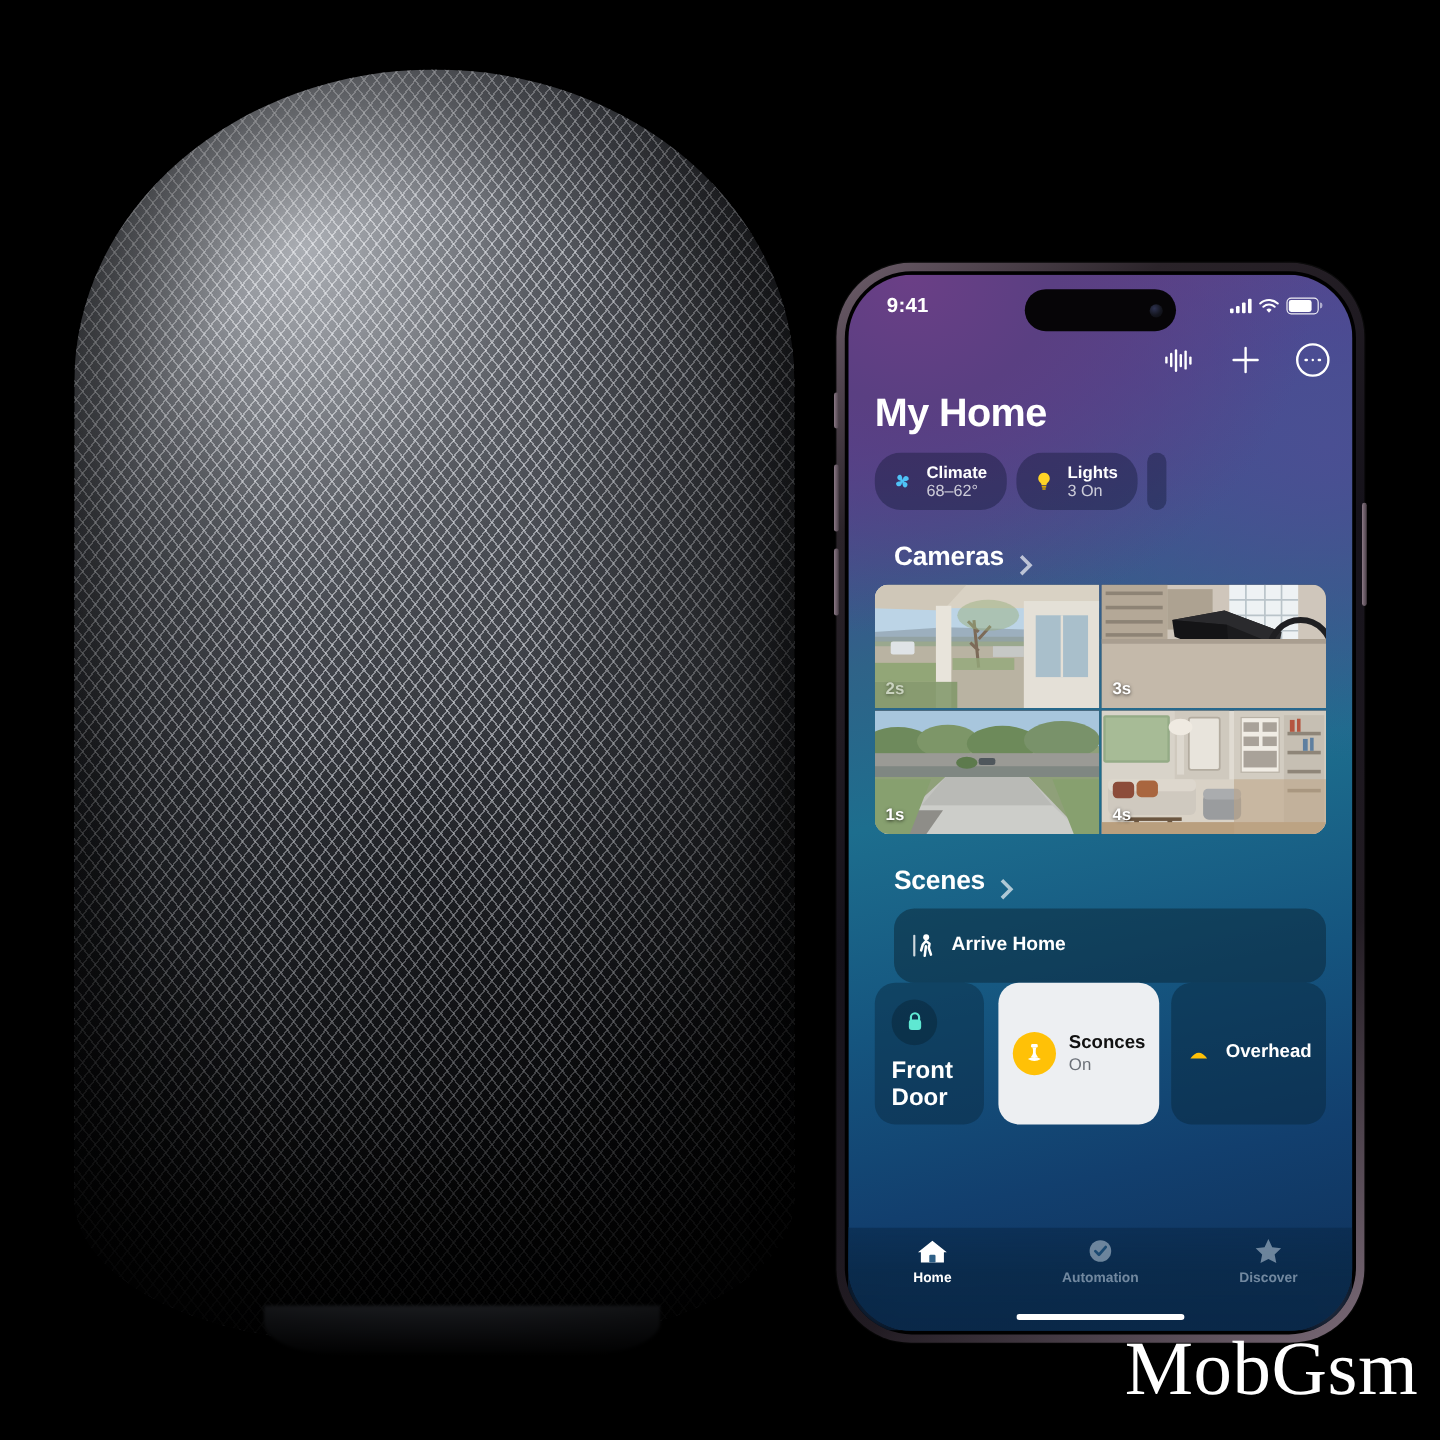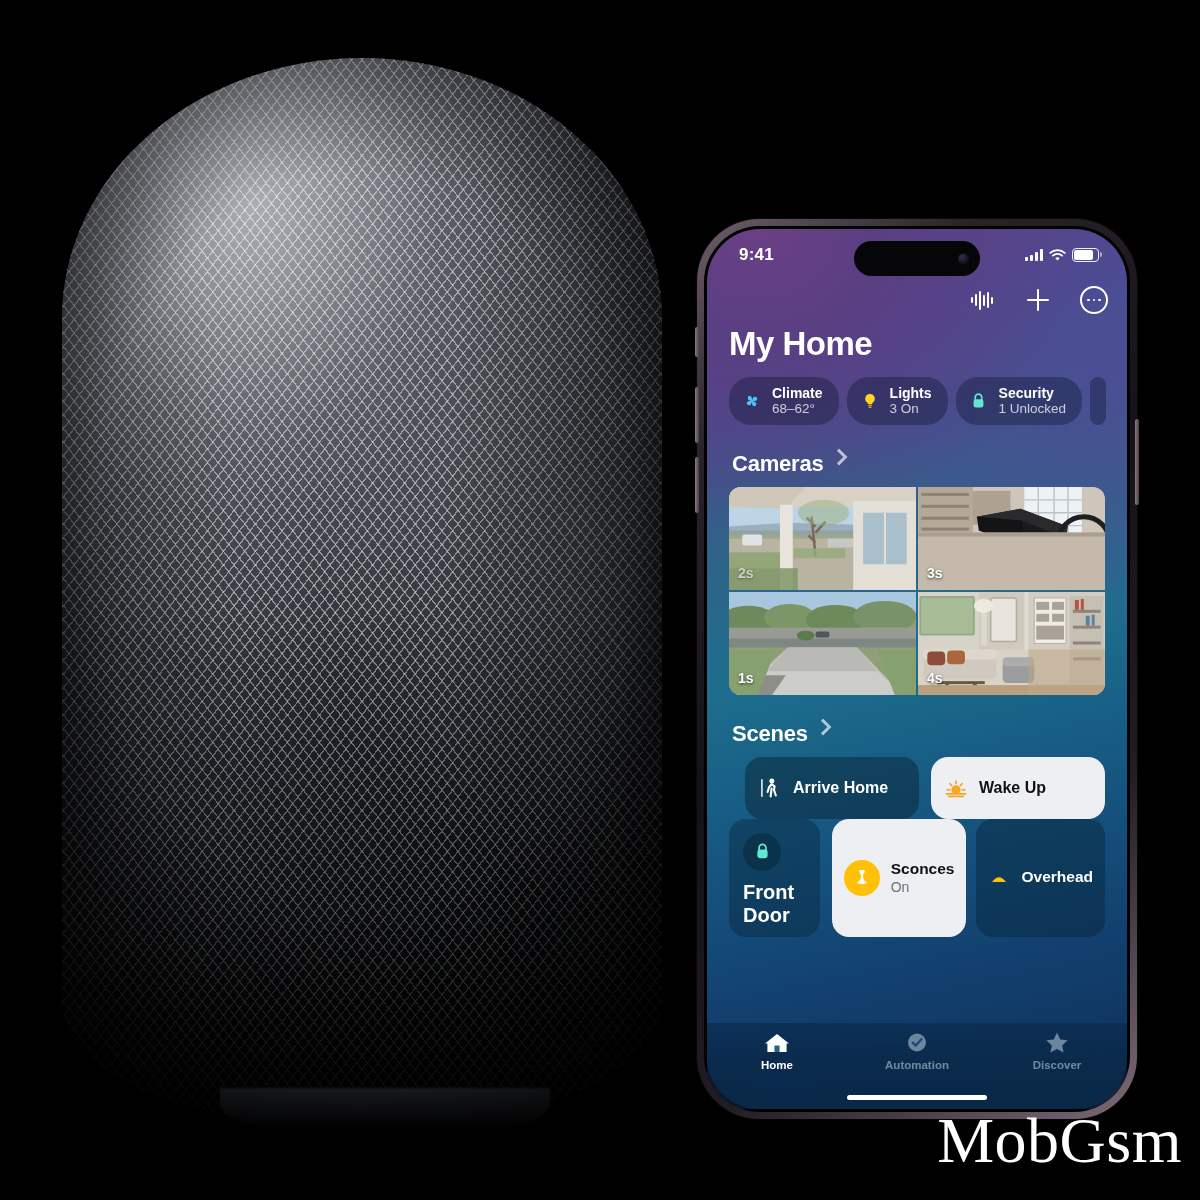--- a/index.html
+++ b/index.html
@@ -106,21 +106,21 @@
   .h1{font-size:33px;font-weight:700;letter-spacing:-.5px;padding:0 22px;margin:0 0 14px;}
 
   .pills{display:flex;gap:8px;padding:0 0 0 22px;overflow:hidden;}
   .pill{display:flex;align-items:center;gap:9px;background:rgba(10,18,40,.35);border-radius:22px;padding:8px 16px 8px 12px;flex:0 0 auto;}
   .pill .ptext{line-height:1.15;}
   .pill .pt1{font-size:14px;font-weight:700;}
   .pill .pt2{font-size:13.5px;color:rgba(255,255,255,.75);}
   .pill.cut{width:16px;padding:8px 0;overflow:hidden;}
   .ic{width:22px;height:22px;flex:0 0 auto;display:flex;align-items:center;justify-content:center;}
 
-  .sechead{display:flex;align-items:flex-start;gap:9px;padding:0 22px;margin:26px 3px 10px;}
+  .sechead{display:flex;align-items:flex-end;gap:9px;padding:0 22px;margin:26px 16px 10px;}
   .sechead .st{font-size:22px;font-weight:700;letter-spacing:-.2px;}
   .chev{width:9px;height:9px;border-right:3px solid rgba(255,255,255,.65);border-top:3px solid rgba(255,255,255,.65);transform:rotate(45deg);}
 
   .cams{margin:0 22px;border-radius:12px;overflow:hidden;display:grid;grid-template-columns:1fr 1fr;grid-template-rows:103px 103px;gap:2px;}
   .cam{position:relative;overflow:hidden;background:#4a5560;}
   .cam .ts{position:absolute;left:9px;bottom:9px;font-size:14px;font-weight:600;color:#fff;text-shadow:0 1px 3px rgba(0,0,0,.7);}
   .cam.c2 .ts,.cam.c4 .ts{left:9px;}
 
   .row2{display:flex;gap:12px;padding:0 22px;margin-left:16px;}
   .card{flex:1;border-radius:17px;padding:13px 14px;box-sizing:border-box;display:flex;align-items:center;gap:12px;min-height:62px;}
@@ -252,32 +252,20 @@
                   <rect x="8.8" y="15.4" width="4.4" height="1.5" rx=".7" fill="#d9a800"></rect>
                   <rect x="9.3" y="17.4" width="3.4" height="1.4" rx=".7" fill="#d9a800"></rect>
                 </svg>
               </span>
               <span class="ptext">
                 <span class="pt1" style="display:block">Lights</span>
                 <span class="pt2" style="display:block">3 On</span>
               </span>
             </div>
 
-            <div class="pill">
-              <span class="ic">
-                <svg width="19" height="20" viewBox="0 0 20 22">
-                  <path d="M6.4 9V7.1a3.6 3.6 0 0 1 7.2 0V9" stroke="#5fe8d2" stroke-width="1.9" fill="none" stroke-linecap="round"></path>
-                  <rect x="4.6" y="9" width="10.8" height="9.2" rx="2.6" fill="#5fe8d2"></rect>
-                </svg>
-              </span>
-              <span class="ptext">
-                <span class="pt1" style="display:block">Security</span>
-                <span class="pt2" style="display:block">1 Unlocked</span>
-              </span>
-            </div>
             <div class="pill cut"></div>
           </div>
 
           <div class="sechead">
             <span class="st">Cameras</span>
             <span class="chev"></span>
           </div>
 
           <div class="cams">
             <div class="cam c1">
@@ -413,32 +401,20 @@
             <div class="card dark">
               <span class="ic">
                 <svg width="22" height="24" viewBox="0 0 22 24">
                   <rect x="2" y="3" width="1.8" height="18" rx=".8" fill="#fff" opacity=".8"></rect>
                   <circle cx="12.8" cy="5" r="2.5" fill="#fff"></circle>
                   <path d="M12.6 8.2 L15.6 10.4 L15 14 L16.8 19.5 M12.6 8.2 L10 11.2 L8.6 16 M12.6 12.6 L11.6 20.5" stroke="#fff" stroke-width="2.1" fill="none" stroke-linecap="round" stroke-linejoin="round"></path>
                 </svg>
               </span>
               <span class="lbl">Arrive Home</span>
             </div>
-            <div class="card light">
-              <span class="ic">
-                <svg width="24" height="22" viewBox="0 0 24 22">
-                  <circle cx="12" cy="13" r="5" fill="#f5a623"></circle>
-                  <g stroke="#f5a623" stroke-width="1.8" stroke-linecap="round">
-                    <path d="M12 3.5v2.6M5.3 6.3l1.9 1.9M18.7 6.3l-1.9 1.9M2.5 13h2.6M18.9 13h2.6"></path>
-                  </g>
-                  <path d="M1.5 17.4h21M4 20.2h16" stroke="#f5a623" stroke-width="1.8" stroke-linecap="round"></path>
-                </svg>
-              </span>
-              <span class="lbl">Wake Up</span>
-            </div>
           </div>
 
 
           <div class="entryrow">
             <div class="tall">
               <span class="circ">
                 <svg width="19" height="21" viewBox="0 0 20 22">
                   <path d="M6.4 9V7.1a3.6 3.6 0 0 1 7.2 0V9" stroke="#5fe8d2" stroke-width="1.9" fill="none" stroke-linecap="round"></path>
                   <rect x="4.6" y="9" width="10.8" height="9.2" rx="2.6" fill="#5fe8d2"></rect>
                 </svg>

